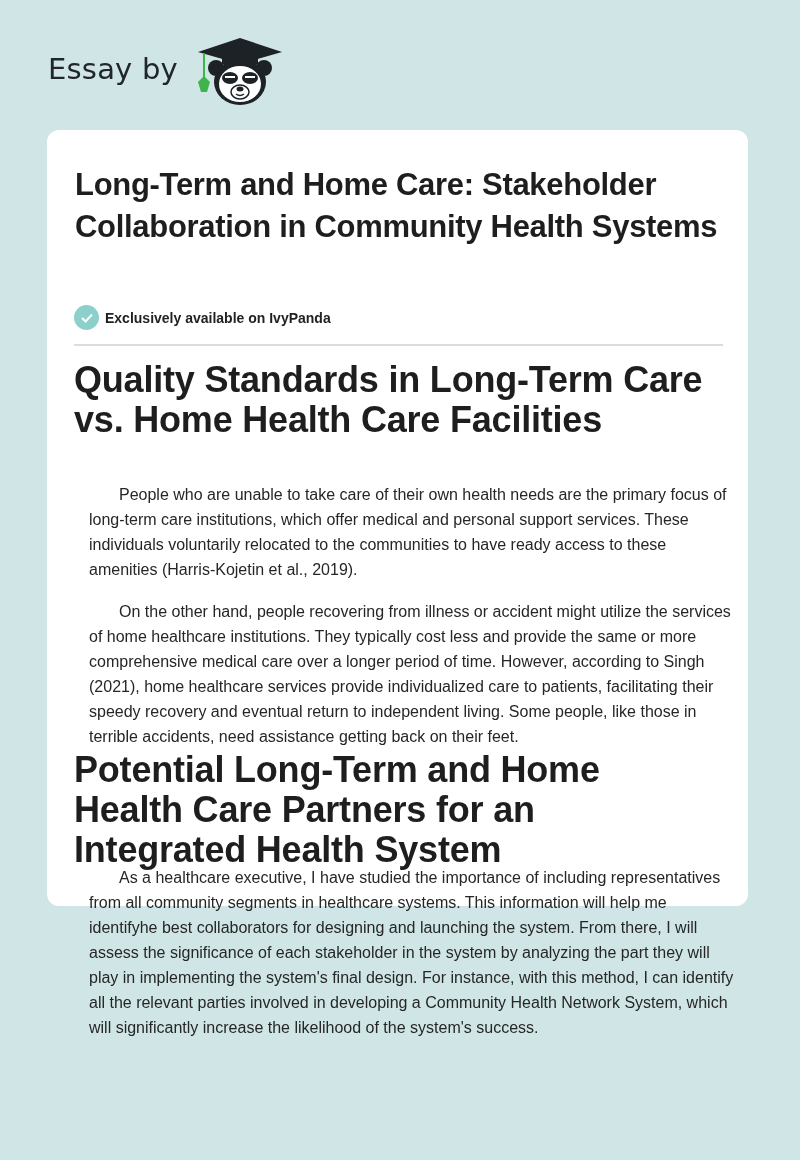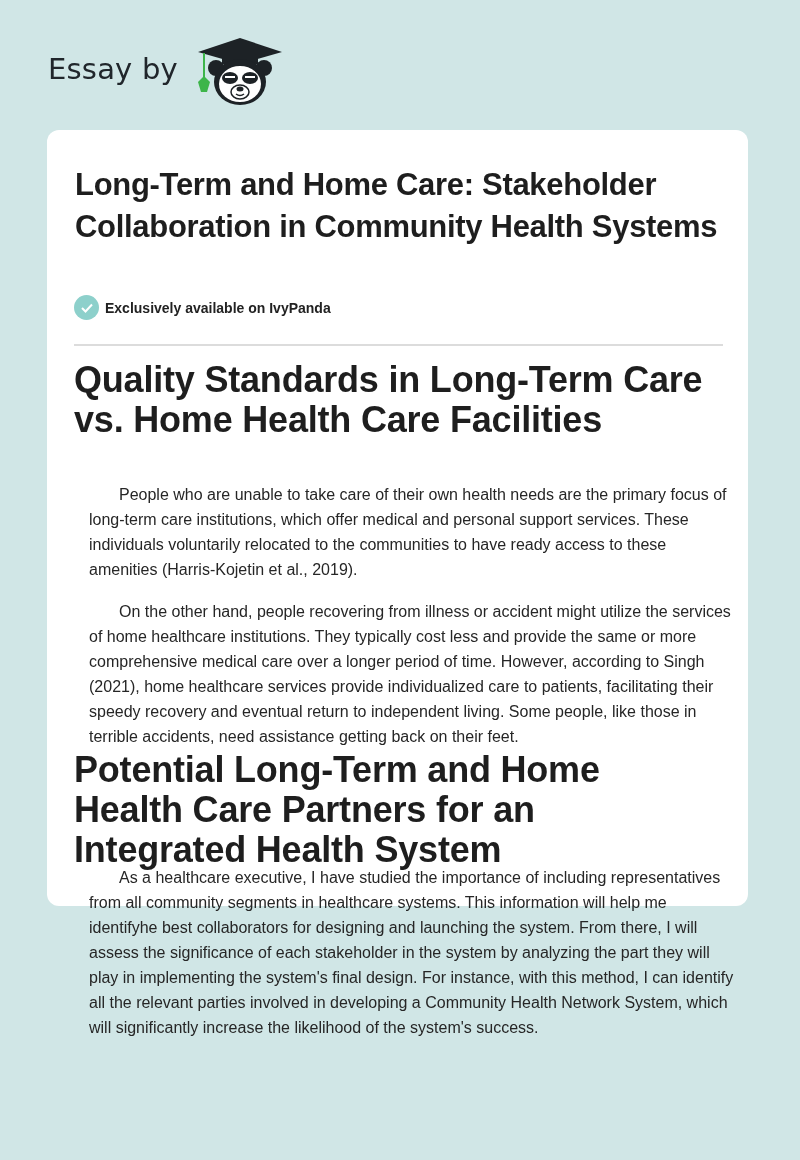--- a/index.html
+++ b/index.html
@@ -32,21 +32,21 @@
     position: absolute; left: 47px; top: 130px;
     width: 701px; height: 776px;
     background: #ffffff; border-radius: 12px;
   }
   .title {
     position: absolute; left: 28px; top: 34px; width: 650px;
     margin: 0; font-size: 31px; line-height: 42px; font-weight: bold; color: #1e1e1e;
     letter-spacing: -0.3px;
   }
   .exclusive {
-    position: absolute; left: 27px; top: 165px;
+    position: absolute; left: 27px; top: 175px;
     display: flex; align-items: center;
   }
   .check-badge {
     width: 25px; height: 25px; border-radius: 50%; background: #8dd0cb;
     display: flex; align-items: center; justify-content: center; margin-right: 6px;
   }
   .exclusive-label { font-size: 14px; font-weight: bold; color: #222; }
   .divider {
     position: absolute; left: 27px; top: 214px; width: 649px; height: 2px; background: #dcdcdc;
   }

